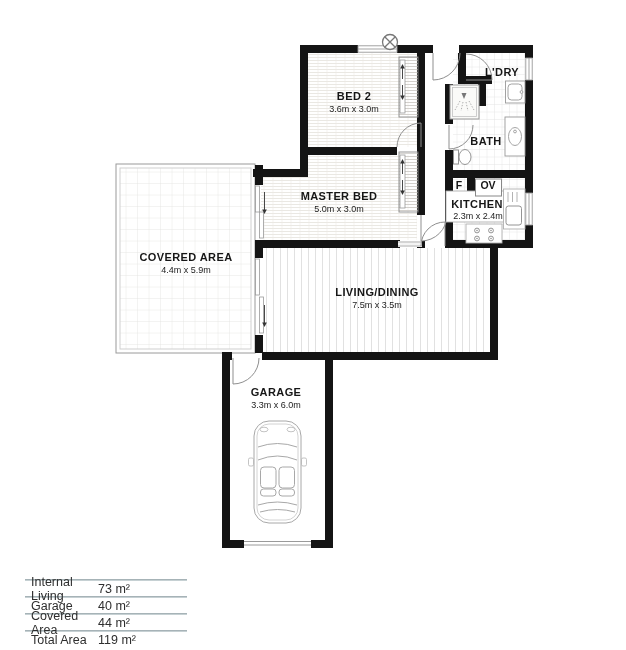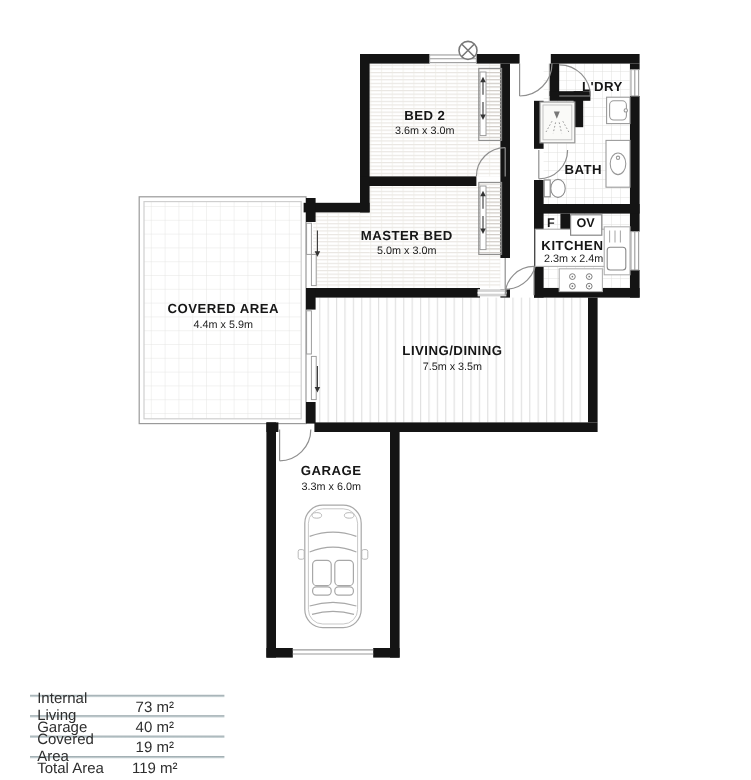--- a/index.html
+++ b/index.html
@@ -7,21 +7,21 @@
        font-family:"Liberation Sans",sans-serif;}
   .plan-wrap{position:absolute;left:0;top:0;}
   svg text{font-family:"Liberation Sans",sans-serif;}
   .room-name{font-weight:bold;font-size:11px;fill:#161616;letter-spacing:.4px;}
   .room-dims{font-size:9px;fill:#222;}
   .appl-name{font-weight:bold;font-size:10.5px;fill:#161616;}
   .area-table{position:absolute;left:25px;top:579px;width:162px;font-size:12.5px;color:#2e2e2e;}
   .area-sep{height:2px;background:linear-gradient(#96a4a9,#d6dfe1);}
   .area-row{display:flex;align-items:center;height:15px;}
   .area-label{flex:1;padding-left:6px;}
-  .area-value{width:62px;text-align:center;padding-right:27px;}
+  .area-value{width:62px;text-align:left;padding-right:27px;}
 </style>
 </head>
 <body>
 
 <div class="plan-wrap">
 <svg width="626" height="575" viewBox="0 0 626 575">
   <defs>
     <pattern id="pat-carpet" width="9" height="3" patternUnits="userSpaceOnUse">
       <path d="M0,0.5 H9" stroke="#e8e5e0" stroke-width="0.9" fill="none"></path>
       <path d="M3,0.5 V3" stroke="#eeeBE6" stroke-width="0.6" fill="none"></path>
@@ -284,20 +284,20 @@
     <span class="area-value">73 m²</span>
   </div>
   <div class="area-sep"></div>
   <div class="area-row">
     <span class="area-label">Garage</span>
     <span class="area-value">40 m²</span>
   </div>
   <div class="area-sep"></div>
   <div class="area-row">
     <span class="area-label">Covered Area</span>
-    <span class="area-value">19 m²</span>
+    <span class="area-value">44 m²</span>
   </div>
   <div class="area-sep"></div>
   <div class="area-row">
     <span class="area-label">Total Area</span>
     <span class="area-value">119 m²</span>
   </div>
 </div>
 
 </body></html>

